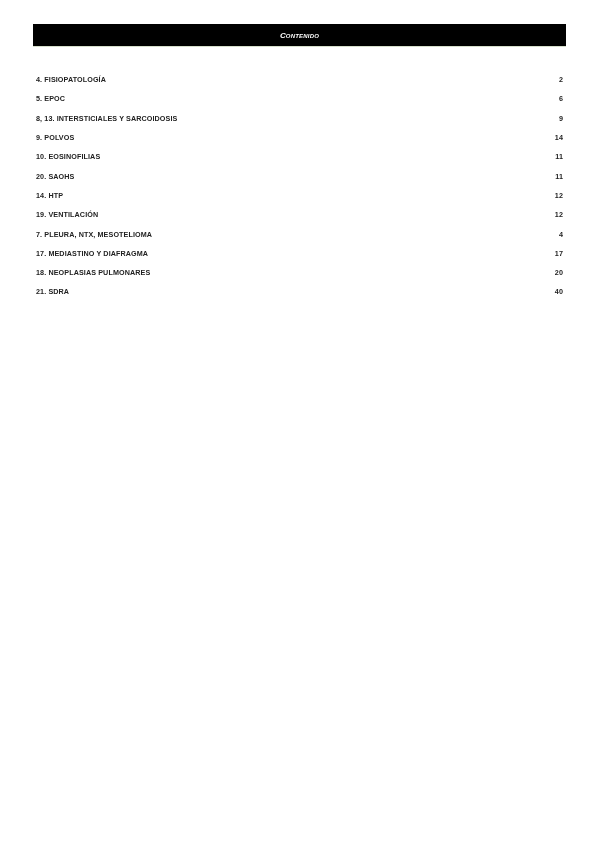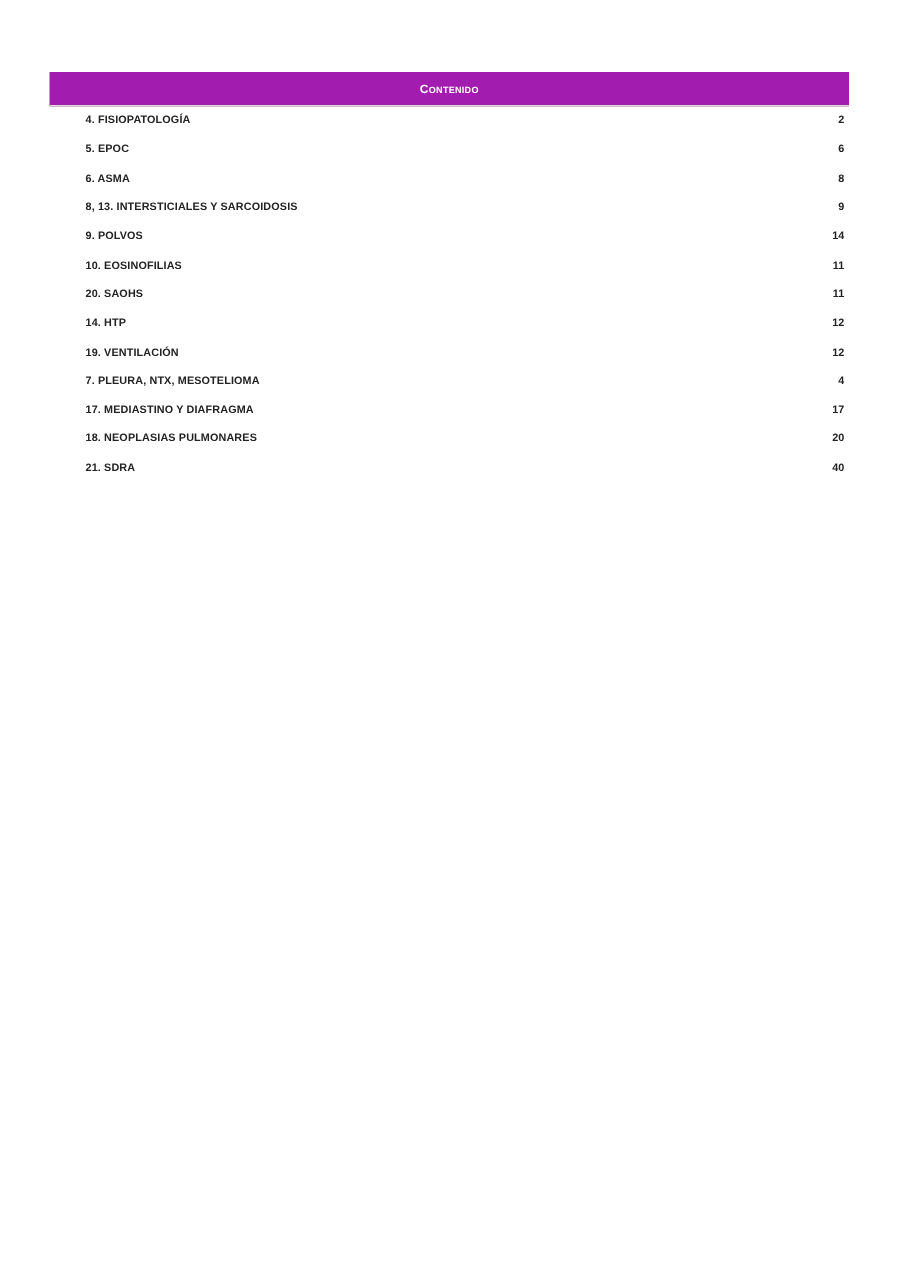--- a/index.html
+++ b/index.html
@@ -17,28 +17,29 @@
     }
     .page {
       position: absolute;
       left: 0; top: 0;
       width: 600px; height: 848px;
       background: #ffffff;
     }
     .toc-header {
       position: absolute;
       left: 33px;
-      top: 48px;
+      top: 24px;
       width: 533px;
       height: 22px;
-      background: #a21caf;
+      background: #000000;
       border-bottom: 1px solid #d6dfcb;
       display: flex;
       align-items: center;
       justify-content: center;
+      font-style: italic;
     }
     .toc-title {
       color: #ffffff;
       font-size: 8px;
       font-weight: bold;
       font-variant: small-caps;
       letter-spacing: 0.2px;
       font-family: "Liberation Sans", sans-serif;
     }
     .toc-list {
@@ -54,21 +55,20 @@
       display: flex;
       justify-content: space-between;
       align-items: center;
       height: 19.3px;
       font-size: 7.2px;
       font-weight: bold;
       letter-spacing: 0.1px;
       color: #222222;
       text-decoration: none;
       cursor: pointer;
-      margin-left: 21px;
     }
     .toc-label {
       white-space: nowrap;
     }
     .toc-page {
       text-align: right;
       min-width: 20px;
     }
   </style>
 </head>
@@ -80,24 +80,20 @@
   </div>
 
   <ul class="toc-list">
     <li class="toc-entry">
       <span class="toc-label">4. FISIOPATOLOGÍA</span>
       <span class="toc-page">2</span>
     </li>
     <li class="toc-entry">
       <span class="toc-label">5. EPOC</span>
       <span class="toc-page">6</span>
-    </li>
-    <li class="toc-entry">
-      <span class="toc-label">6. ASMA</span>
-      <span class="toc-page">8</span>
     </li>
     <li class="toc-entry">
       <span class="toc-label">8, 13. INTERSTICIALES Y SARCOIDOSIS</span>
       <span class="toc-page">9</span>
     </li>
     <li class="toc-entry">
       <span class="toc-label">9. POLVOS</span>
       <span class="toc-page">14</span>
     </li>
     <li class="toc-entry">

